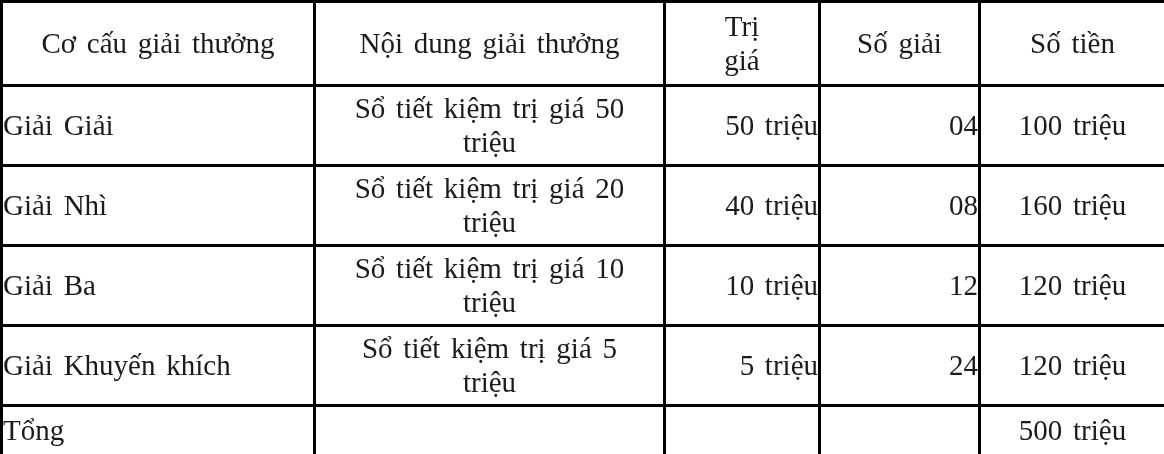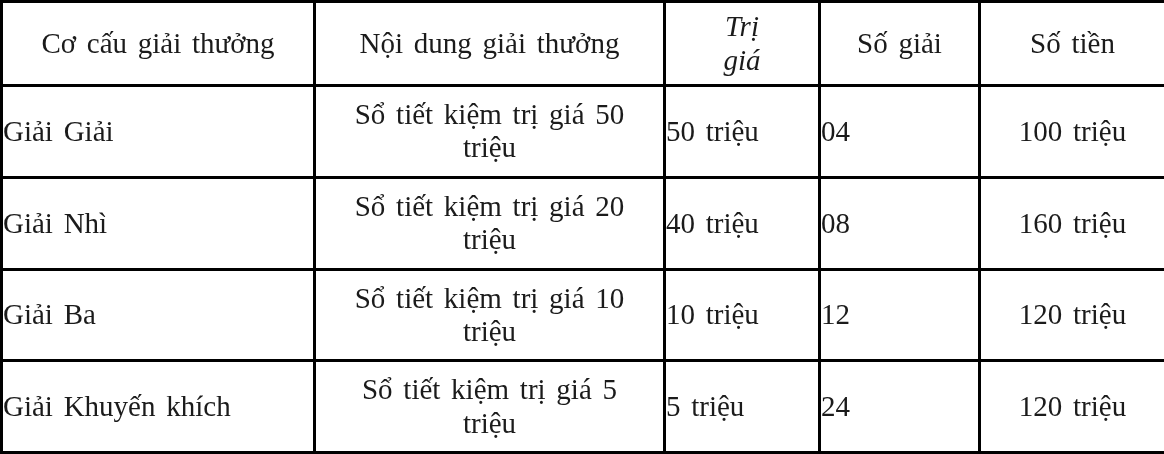--- a/index.html
+++ b/index.html
@@ -41,32 +41,31 @@
   .cell-desc {
     text-align: center;
     padding-left: 16px;
     line-height: 1.15;
   }
   .desc-text {
     display: inline-block;
     max-width: 302px;
     vertical-align: middle;
   }
-  .cell-center { text-align: left; }
+  .cell-center { text-align: right; }
   .cell-amount {
     text-align: center;
     padding-right: 14px;
   }
   .wrap-narrow {
     display: inline-block;
     width: min-content;
     text-align: center;
     line-height: 1.15;
     vertical-align: middle;
-    font-style: italic;
   }
 </style>
 </head>
 <body>
 
 <table class="prize-table">
   <colgroup>
     <col style="width:313px">
     <col style="width:350px">
     <col style="width:155px">
@@ -122,14 +121,21 @@
     </tr>
     <tr class="data-row">
       <td class="cell-tier">Giải Khuyến khích</td>
       <td class="cell-desc">
         <span class="desc-text">Sổ tiết kiệm trị giá 5 triệu</span>
       </td>
       <td class="cell-center">5 triệu</td>
       <td class="cell-center">24</td>
       <td class="cell-amount">120 triệu</td>
     </tr>
+    <tr class="footer-row">
+      <td class="cell-tier">Tổng</td>
+      <td></td>
+      <td></td>
+      <td></td>
+      <td class="cell-amount">500 triệu</td>
+    </tr>
   </tbody>
 </table>
 
 </body></html>

